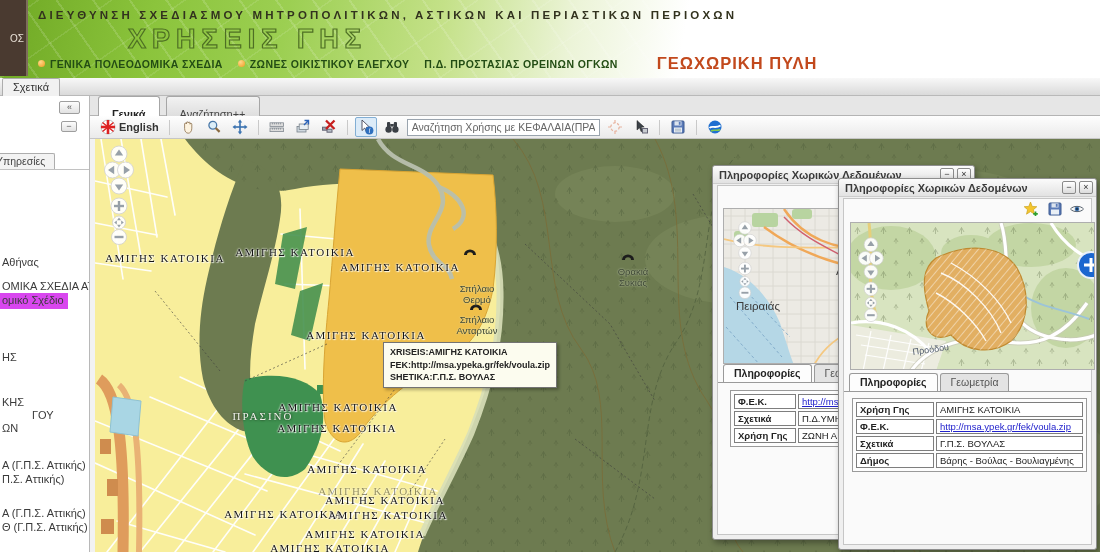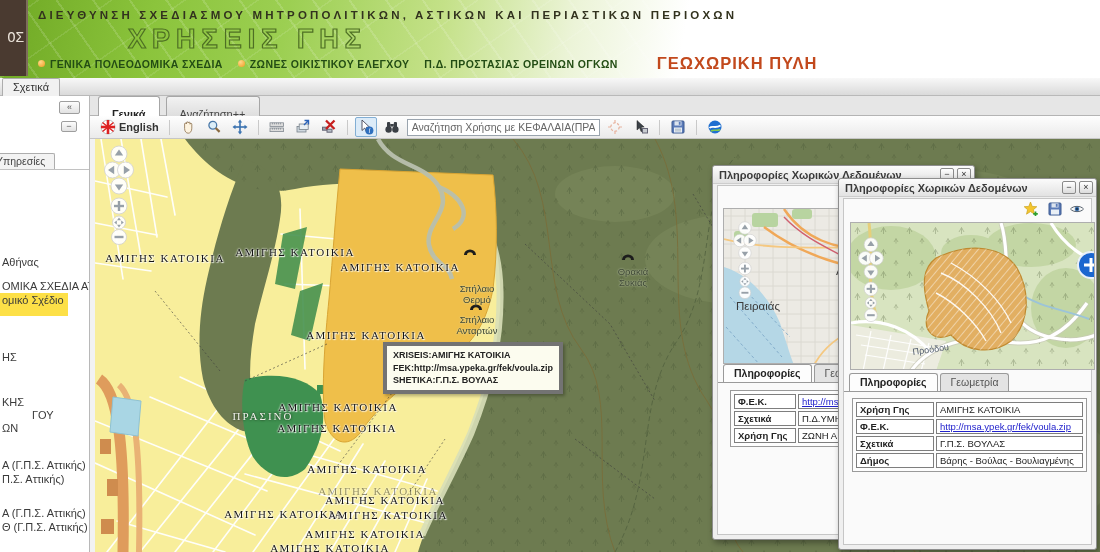--- a/index.html
+++ b/index.html
@@ -6,22 +6,22 @@
   html,body { width:1100px; height:552px; overflow:hidden; background:#fff;
     font-family:"Liberation Sans", sans-serif; position:relative; }
 
   
   .header { position:absolute; left:0; top:0; width:1100px; height:78px;
     background:linear-gradient(100deg,#6fa824 0%,#8bc43c 14%,#9ccf52 26%,#c4e188 40%,#ecf4d8 52%,#ffffff 62%,#ffffff 100%); }
   .header::after { content:""; position:absolute; inset:0;
     background:repeating-linear-gradient(55deg, rgba(255,255,255,.14) 0 2px, transparent 2px 30px),
                repeating-linear-gradient(-35deg, rgba(255,255,255,.10) 0 1.5px, transparent 1.5px 42px); }
   .logo-block { position:absolute; left:0; top:0; width:28px; height:76px; background:#4a3a30;
-    border-right:2px solid #7d6c5c; color:#e9e1d7; font-size:14px; display:flex; align-items:center;
-    justify-content:flex-end; padding-right:2px; z-index:2;font-family:Liberation Mono, monospace; }
+    border-right:2px solid #7d6c5c; color:#e9e1d7; font-size:10px; display:flex; align-items:center;
+    justify-content:flex-end; padding-right:2px; z-index:2; }
   .dept-title { position:absolute; left:38px; top:9px; font-size:11.5px; font-weight:bold;
     letter-spacing:3.2px; color:#32321e; white-space:nowrap; z-index:2; }
   .app-title { position:absolute; left:128px; top:24px; font-size:27px; font-weight:bold;
     letter-spacing:6px; color:transparent; -webkit-text-stroke:1.2px #4e6f24; z-index:2; }
   .menu-row { position:absolute; left:38px; bottom:5px; display:flex; align-items:center; gap:15px; z-index:2; }
   .menu-item { display:flex; align-items:center; gap:5px; font-size:10.5px; font-weight:bold;
     color:#234d14; letter-spacing:.4px; white-space:nowrap; cursor:default; }
   .menu-item .dot { width:7px; height:7px; border-radius:50%;
     background:radial-gradient(circle at 35% 30%, #ffd98a, #f09a20); display:none; }
   .menu-item.bullet .dot { display:block; }
@@ -42,21 +42,21 @@
     border:1px solid #9e9e9e; border-radius:2px; }
   .side-min { position:absolute; right:12px; top:25px; width:16px; height:11px; font-size:9px;
     line-height:9px; text-align:center; color:#555; background:linear-gradient(#fdfdfd,#e2e2e2);
     border:1px solid #9e9e9e; border-radius:2px; }
   .services-tab { position:absolute; left:-14px; top:57px; height:16px; line-height:15px; padding:0 9px;
     background:#f3f3f3; border:1px solid #adadad; border-bottom:none; border-radius:2px 2px 0 0;
     font-size:10.5px; color:#444; }
   .side-divider { position:absolute; left:0; right:0; top:73px; border-top:1px solid #c2c2c2; }
   .side-item { position:absolute; left:2px; font-size:11px; color:#3a3a3a; white-space:nowrap;
     line-height:14px; cursor:default; }
-  .side-item.selected { background:#fde047; padding:0 4px 9px 2px; left:0; }
+  .side-item.selected { background:#d946ef; padding:0 4px 2px 2px; left:0; }
 
   
   .mainpanel { position:absolute; left:90px; top:96px; width:1010px; height:456px; background:#f2f2f2; }
   .main-tabs-row { position:absolute; left:0; top:0; width:1010px; height:20px; background:#e6e6e6;
     border-bottom:1px solid #b4b4b4; }
   .main-tab { display:inline-block; height:20px; line-height:19px; padding:8px 13px; font-size:11px;
     border:1px solid #a6a6a6; border-bottom:none; border-radius:3px 3px 0 0;
     background:linear-gradient(#f2f2f2,#dedede); color:#444; margin-left:6px; position:relative; }
   .main-tab.active { background:#fff; font-weight:bold; color:#222; }
   .toolbar { position:absolute; left:0; top:20px; width:1010px; height:23px;
@@ -80,21 +80,21 @@
     font-family:"Liberation Serif","DejaVu Serif",serif; font-size:11px; letter-spacing:1.5px;
     color:#161616; text-shadow:0 0 2px #fff,0 0 2px #fff,1px 1px 1px rgba(255,255,255,.85); }
   .maplabel.white { color:#f0f0ea; letter-spacing:2px;
     text-shadow:0 0 3px rgba(30,50,30,.75),0 0 2px rgba(30,50,30,.6); }
   .maplabel.faded { opacity:.45; }
   .poi-label { position:absolute; transform:translate(-50%,0); text-align:center; font-size:9.5px;
     line-height:10.5px; color:#3c4633; white-space:nowrap;
     text-shadow:0 0 2px rgba(225,232,210,.9); }
   .cave { position:absolute; transform:translate(-50%,-50%); }
   .map-tooltip { position:absolute; left:288px; top:203px; width:max-content; max-width:180px;
-    background:#fcfcef; border:4px solid #737373; box-shadow:2px 2px 3px rgba(0,0,0,.28);
+    background:#fcfcef; border:1px solid #737373; box-shadow:2px 2px 3px rgba(0,0,0,.28);
     padding:3px 6px; font-size:9px; font-weight:bold; color:#222; line-height:12.5px;
     white-space:nowrap; z-index:10; }
 
   
   .popup { position:absolute; background:#efefef; border:1px solid #8e8e8e; border-radius:3px;
     box-shadow:2px 3px 6px rgba(0,0,0,.35); }
   .popup-title { height:18px; line-height:18px; padding-left:6px; font-size:11px; font-weight:bold;
     color:#3a3a3a; background:linear-gradient(#fbfbfb,#e2e2e2); border-bottom:1px solid #cdcdcd;
     border-radius:3px 3px 0 0; }
   .win-btn { position:absolute; top:2px; width:14px; height:13px; background:linear-gradient(#fff,#dcdcdc);

